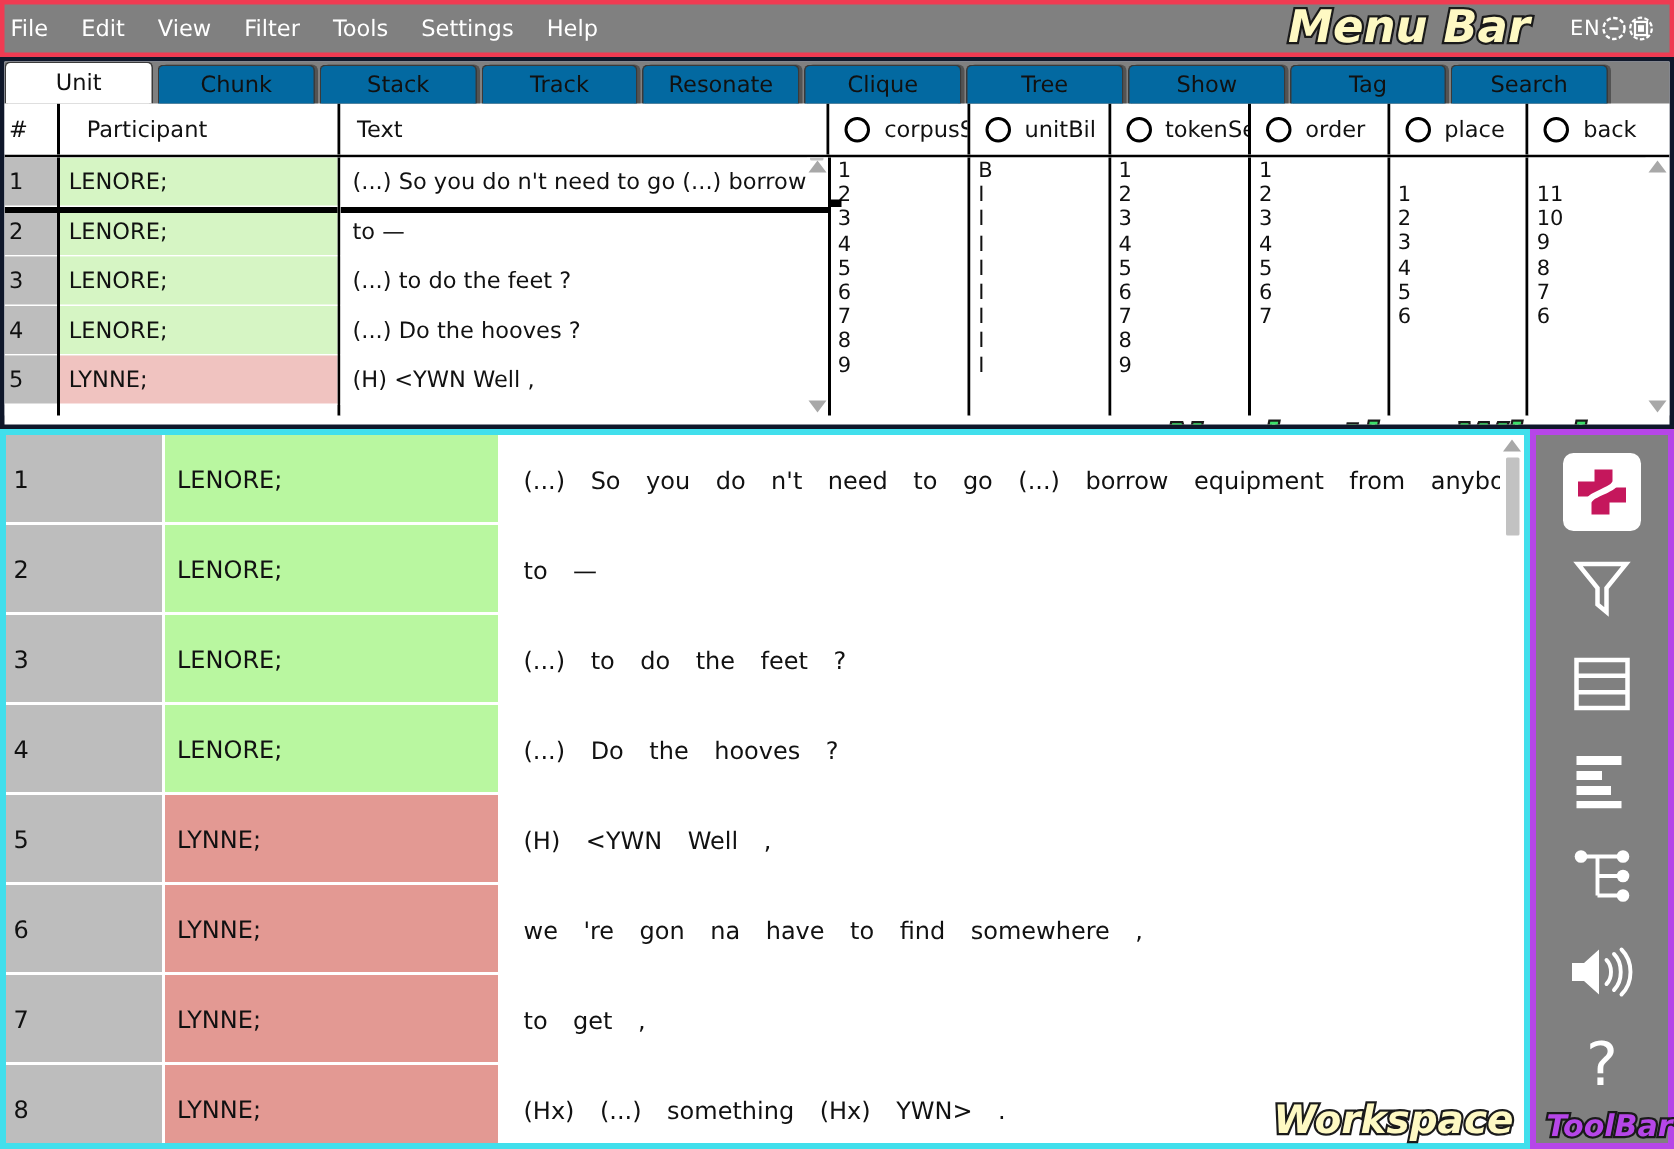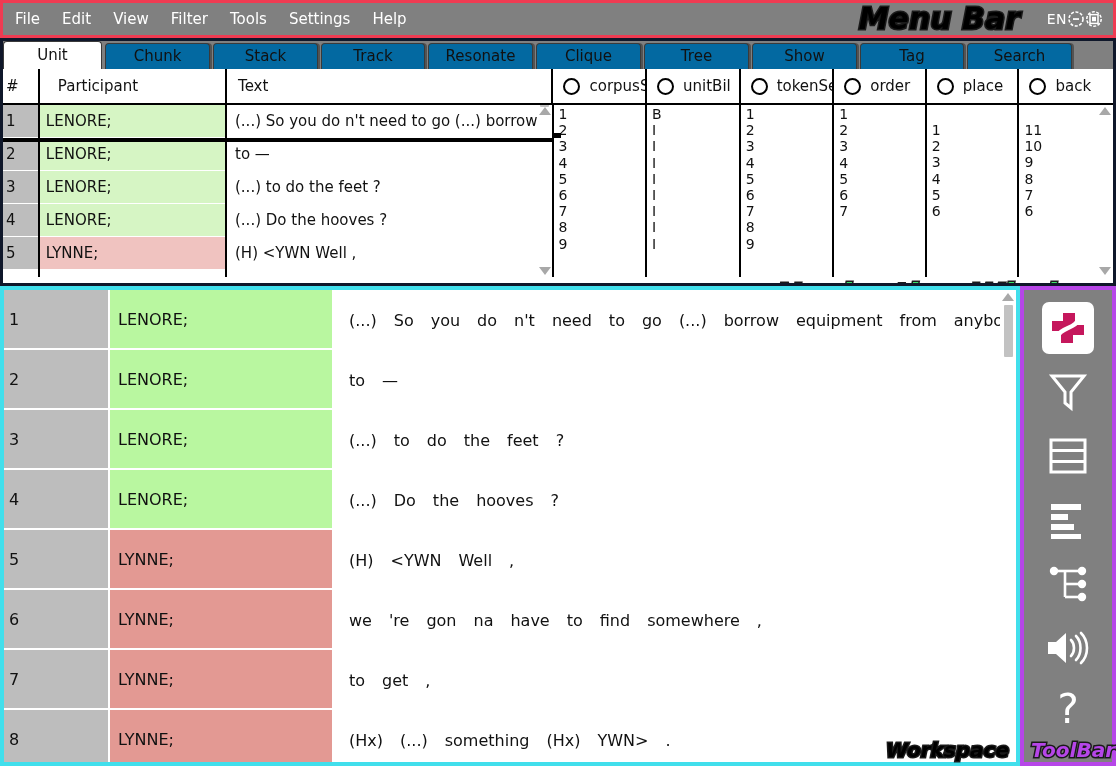--- a/index.html
+++ b/index.html
@@ -15,50 +15,50 @@
   .menubar {
     position: absolute; left: 0; top: 0; width: 1116px; height: 38px;
     background: #808080;
     border: 3px solid #ef3b52;
     display: flex; align-items: center;
   }
   .menu-item {
     color: #ffffff; font-size: 15px; padding: 0 11px; line-height: 32px;
     white-space: nowrap; cursor: default;
   }
-  .menu-item:first-child { padding-left: 12px; }
+  .menu-item:first-child { padding-left: 4px; }
   .menubar-right {
     margin-left: auto; display: flex; align-items: center; 
     padding-right: 10px;
   }
   .lang-label { color: #fff; font-size: 14px; letter-spacing: .5px; }
   .mb-icon { width: 18px; height: 18px; position: relative; }
   .mb-icon svg { display: block; }
 
   
   .annot {
     font-family: "DejaVu Sans", "Liberation Sans", sans-serif;
     font-weight: bold; font-style: italic;
     pointer-events: none; white-space: nowrap;
   }
   .annot-menubar {
     position: absolute; right: 96px; top: 1px;
-    font-size: 30px; color: #000000;
+    font-size: 30px; color: #fef9c3;
     -webkit-text-stroke: 3px #1a1a1a; paint-order: stroke fill;
     z-index: 5;
   }
   .annot-nav {
     position: absolute; right: 8px; top: 236px;
     font-size: 30px; color: #3ce06a;
     -webkit-text-stroke: 3px #1a1a1a; paint-order: stroke fill;
     z-index: 5;
   }
   .annot-ws {
     position: absolute; right: 107px; bottom: 4px;
-    font-size: 20px; color: #000000;
+    font-size: 26px; color: #fef9c3;
     -webkit-text-stroke: 3px #1a1a1a; paint-order: stroke fill;
     z-index: 25;
   }
   .annot-tb {
     position: absolute; right: 1px; bottom: 4px;
     font-size: 20px; color: #b646e8;
     -webkit-text-stroke: 3px #1a1a1a; paint-order: stroke fill;
     z-index: 25;
   }
 

